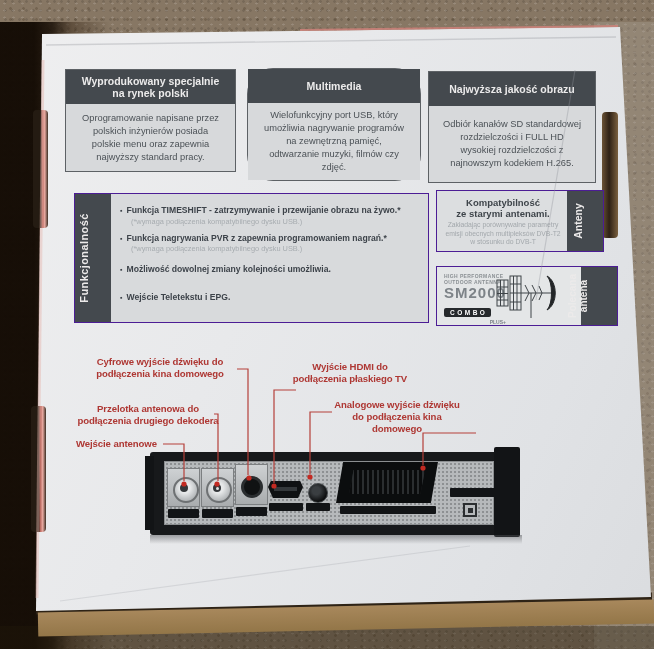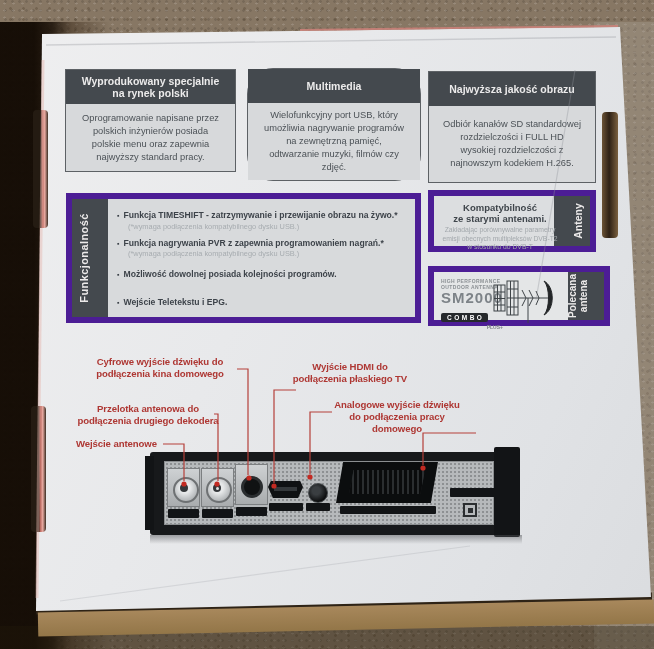--- a/index.html
+++ b/index.html
@@ -28,21 +28,21 @@
     background:linear-gradient(to bottom,#a8885c,#937648);transform:rotate(-1.2deg);}
   .notch{border-radius:4px;}
   .notch-left{background:linear-gradient(to right,#241b12 0 52%,#b9685f 62%,#e9aaa1 78%,#3a2d22 100%);}
   .notch-right{background:linear-gradient(to right,#6b5336 0,#2e2115 45%,#7a603f 100%);}
   
   .card{border:1px solid #5d6165;display:flex;flex-direction:column;box-sizing:border-box;}
   .card-header{background:#44494e;color:#ecebeb;font-weight:bold;font-size:10.5px;line-height:12.5px;
     min-height:34px;display:flex;align-items:center;justify-content:center;text-align:center;padding:2px 10px;box-sizing:border-box;}
   .card-body{flex:1;background:#d7d9db;color:#4b5156;font-size:9.3px;line-height:13px;
     display:flex;align-items:center;justify-content:center;text-align:center;padding:4px 14px;box-sizing:border-box;}
-  .panel-box{border:6px solid #4c1d95;box-sizing:border-box;background:#d8dadc;}
+  .panel-box{border:1px solid #4c1d95;box-sizing:border-box;background:#d8dadc;margin-left:8px;}
   .dark-strip{background:#44494e;}
   .vlabel{position:absolute;display:flex;align-items:center;justify-content:center;
     color:#eceaea;font-weight:bold;transform:rotate(-90deg);text-align:center;}
   .bullet{font-size:8.6px;font-weight:bold;color:#3d434a;line-height:10.5px;}
   .bullet .mark{font-size:7px;margin-right:4px;}
   .note{font-size:7.4px;color:#a7acb0;margin-left:11px;line-height:9px;}
   .rlabel{color:#ae3733;font-weight:bold;font-size:9.6px;line-height:12px;text-align:center;letter-spacing:-0.1px;}
   
   .chassis{background:#17191b;border-radius:3px;}
   .rear-panel{background:#b6b9bb;border:1px solid #8b8e90;box-sizing:border-box;
@@ -91,21 +91,21 @@
     <div class="card-body">Odbiór kanałów SD standardowej rozdzielczości i FULL HD wysokiej rozdzielczości z najnowszym kodekiem H.265.</div>
   </div>
 
   <div class="abs panel-box" style="left:66px;top:193px;width:355px;height:130px;">
     <div class="abs dark-strip" style="left:0;top:0;bottom:0;width:36px;"></div>
     <div class="abs" style="left:45px;top:11px;right:6px;">
       <div class="bullet"><span class="mark">▪</span><span>Funkcja TIMESHIFT - zatrzymywanie i przewijanie obrazu na żywo.*</span></div>
       <div class="note">(*wymaga podłączenia kompatybilnego dysku USB.)</div>
       <div class="bullet" style="margin-top:7px;"><span class="mark">▪</span><span>Funkcja nagrywania PVR z zapewnia programowaniem nagrań.*</span></div>
       <div class="note">(*wymaga podłączenia kompatybilnego dysku USB.)</div>
-      <div class="bullet" style="margin-top:11px;"><span class="mark">▪</span><span>Możliwość dowolnej posiada kolejności programów.</span></div>
+      <div class="bullet" style="margin-top:11px;"><span class="mark">▪</span><span>Możliwość dowolnej zmiany kolejności umożliwia.</span></div>
       <div class="bullet" style="margin-top:16px;"><span class="mark">▪</span><span>Wejście Teletekstu i EPG.</span></div>
     </div>
   </div>
   <div class="vlabel" style="left:21px;top:250px;width:126px;height:16px;font-size:11px;letter-spacing:.4px;">Funkcjonalność</div>
 
   <div class="abs panel-box" style="left:428px;top:190px;width:168px;height:62px;background:#dcdee0;">
     <div class="abs dark-strip" style="right:0;top:0;bottom:0;width:36px;"></div>
     <div class="abs" style="left:2px;top:6px;width:128px;text-align:center;">
       <div style="font-size:9.5px;font-weight:bold;color:#3f454b;line-height:11px;">Kompatybilność</div>
       <div style="font-size:9.5px;font-weight:bold;color:#3f454b;line-height:11px;">ze starymi antenami.</div>
@@ -133,21 +133,21 @@
         <path d="M36 21V46"></path>
       </g>
       <path d="M52 4 C63 10 63 32 52 38 C58 32 58 10 52 4 Z" fill="#232628" stroke="#232628"></path>
     </svg>
   </div>
   <div class="vlabel" style="left:551px;top:284px;width:54px;height:24px;font-size:10px;line-height:11px;">Polecana antena</div>
 
   <div class="abs rlabel" style="left:85px;top:356px;width:150px;">Cyfrowe wyjście dźwięku do podłączenia kina domowego</div>
   <div class="abs rlabel" style="left:288px;top:361px;width:124px;">Wyjście HDMI do podłączenia płaskiego TV</div>
   <div class="abs rlabel" style="left:72px;top:403px;width:152px;">Przelotka antenowa do podłączenia drugiego dekodera</div>
-  <div class="abs rlabel" style="left:328px;top:399px;width:138px;">Analogowe wyjście dźwięku do podłączenia pracy domowego</div>
+  <div class="abs rlabel" style="left:328px;top:399px;width:138px;">Analogowe wyjście dźwięku do podłączenia kina domowego</div>
   <div class="abs rlabel" style="left:76px;top:438px;width:100px;text-align:left;">Wejście antenowe</div>
 
   <div class="abs chassis" style="left:150px;top:452px;width:368px;height:83px;"></div>
   <div class="abs" style="left:494px;top:447px;width:26px;height:90px;background:#121416;border-radius:2px;"></div>
   <div class="abs" style="left:145px;top:456px;width:9px;height:74px;background:#121416;"></div>
   <div class="abs rear-panel" style="left:164px;top:461px;width:330px;height:64px;"></div>
   <div class="abs" style="left:150px;top:535px;width:372px;height:9px;background:linear-gradient(to bottom,rgba(80,82,86,.5),transparent);"></div>
 
   <div class="abs plate" style="left:167px;top:468px;width:33px;height:39px;"></div>
   <div class="abs coax" style="left:173px;top:477px;width:22px;height:22px;"></div>

